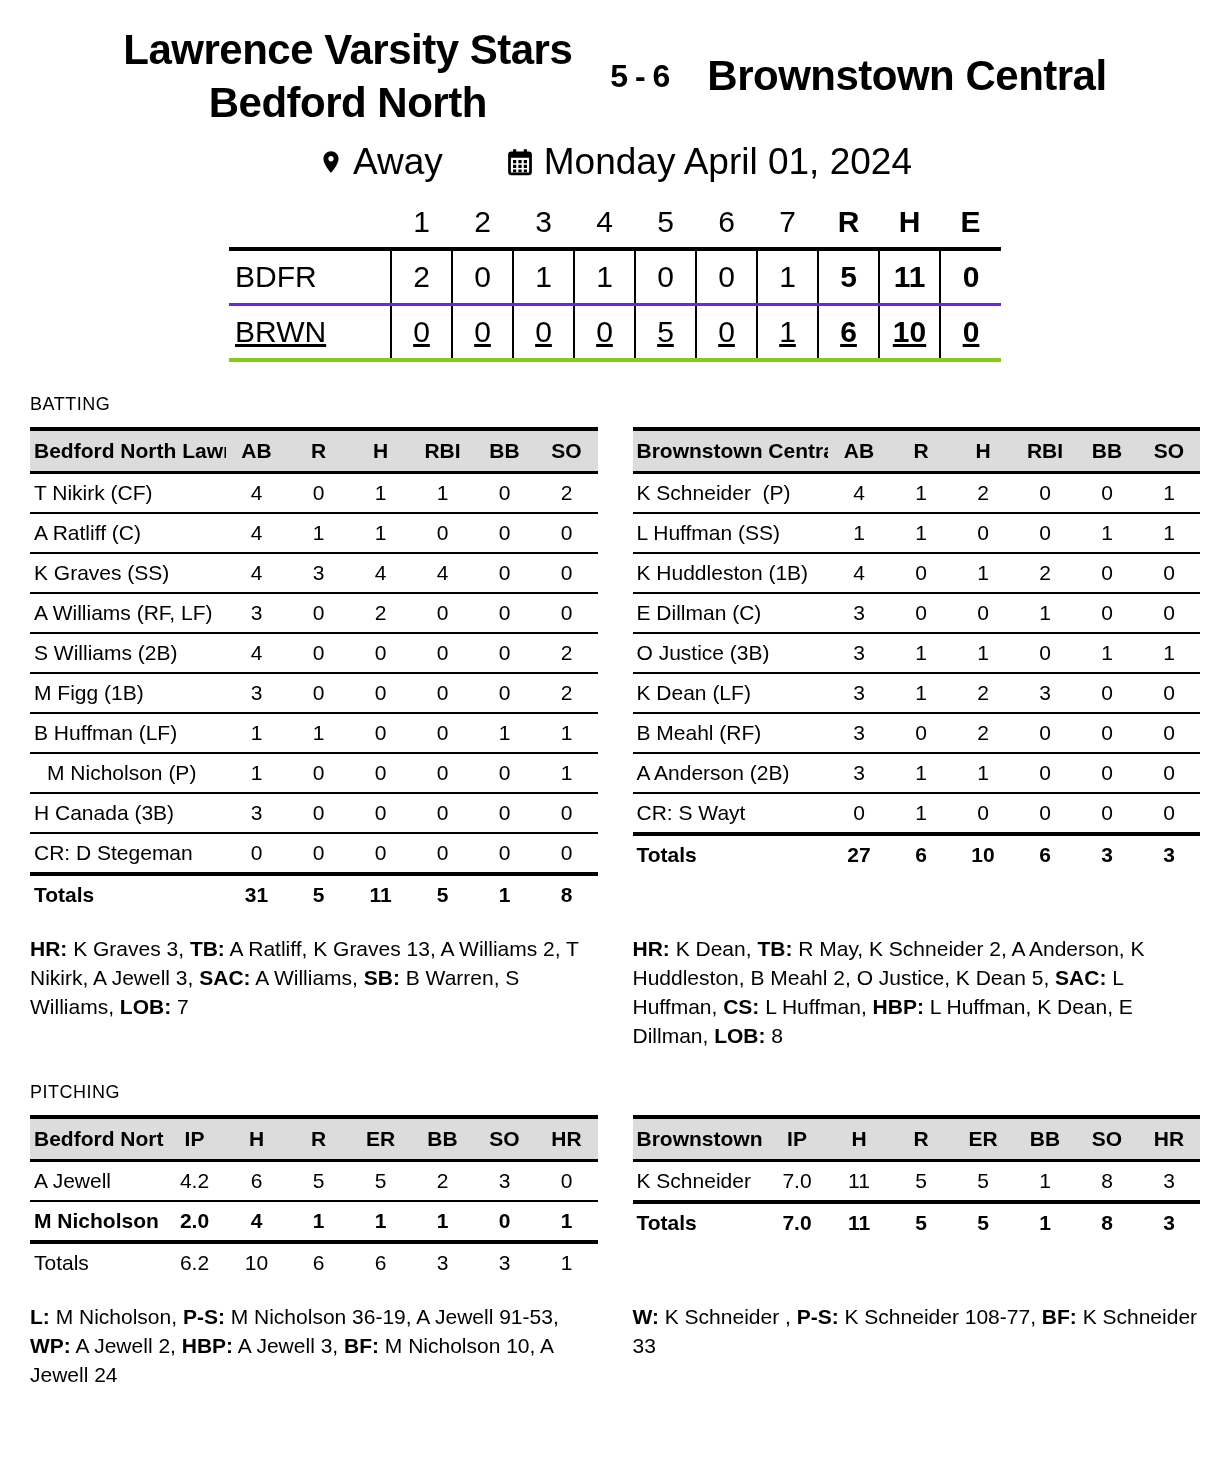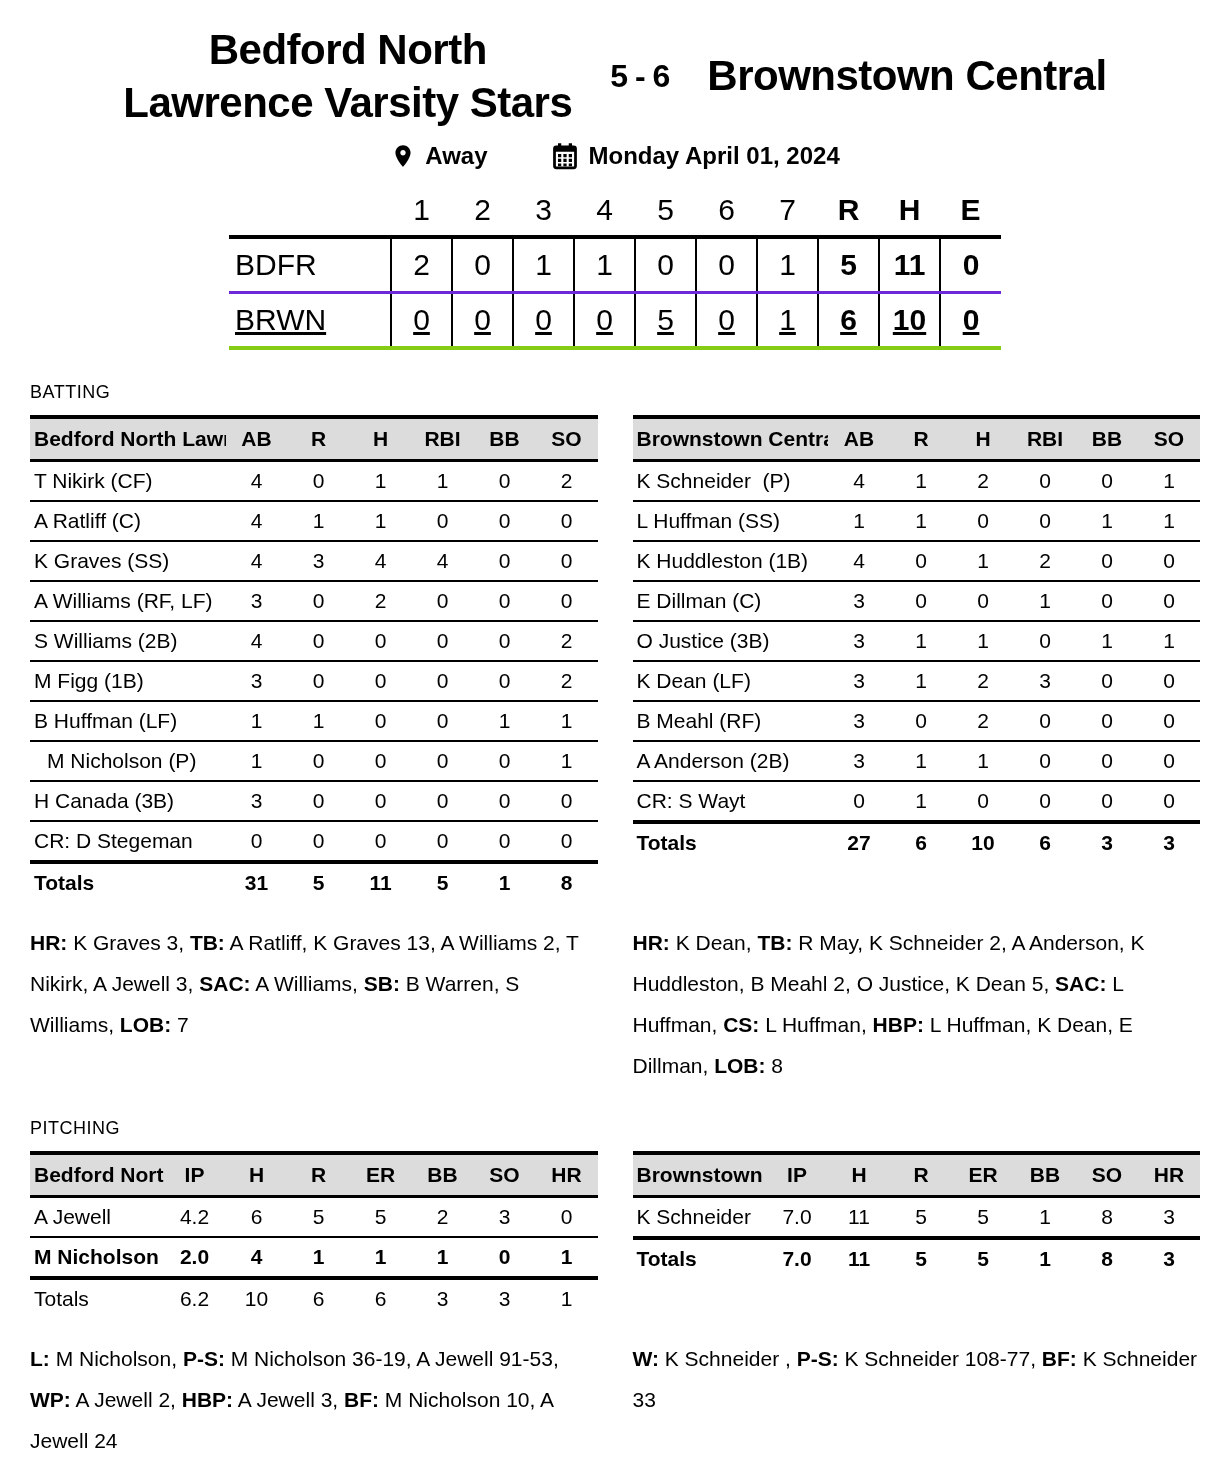--- a/index.html
+++ b/index.html
@@ -4,21 +4,21 @@
 <style>
   html,body{margin:0;padding:0;}
   body{
     width:1230px;min-height:1471px;background:#ffffff;color:#000;
     font-family:"Liberation Sans", sans-serif;
   }
   
   .title-row{display:flex;justify-content:center;align-items:center;gap:38px;padding-top:24px;}
   .team-name{font-size:42px;font-weight:600;letter-spacing:-0.5px;line-height:1.25;text-align:center;}
   .score{font-size:32px;font-weight:700;letter-spacing:-1px;}
-  .meta-row{display:flex;justify-content:center;align-items:center;gap:62px;margin-top:12px;font-size:24px;font-weight:700;}
+  .meta-row{display:flex;justify-content:center;align-items:center;gap:62px;margin-top:12px;font-size:37px;font-weight:400;}
   .meta-item{display:flex;align-items:center;gap:9px;}
   .meta-item svg{display:block;}
   
   #linescore{margin:20px auto 0;border-collapse:collapse;font-size:30px;}
   #linescore th{font-weight:400;padding:2px 0 8px;text-align:center;}
   #linescore th.ls-sum-h{font-weight:700;}
   #linescore td{text-align:center;padding:9px 0;}
   #linescore td.ls-team{text-align:left;padding-left:6px;font-weight:400;}
   #linescore tbody td{border-left:2px solid #000;}
   #linescore tbody td:first-child{border-left:none;}
@@ -34,33 +34,33 @@
   .stats-table col.num-col{width:62px;}
   .stats-table th{background:#dcdcdc;border-top:4px solid #000;border-bottom:3px solid #000;
                   padding:8px 3px;font-size:21px;font-weight:700;text-align:center;}
   .stats-table th.name,.stats-table td.name{text-align:left;padding-left:4px;white-space:pre;overflow:hidden;}
   .stats-table td{padding:7px 3px;border-bottom:2px solid #000;text-align:center;}
   .stats-table td.indent{padding-left:17px;}
   .stats-table tr.bold-row td{font-weight:700;}
   .stats-table tr.totals td{border-top:4px solid #000;border-bottom:none;font-weight:700;}
   .stats-table tr.totals.regular td{font-weight:400;}
   
-  .notes{font-size:21px;line-height:41px;margin:20px 0 0;}
+  .notes{font-size:21px;line-height:29px;margin:20px 0 0;}
   .notes b{font-weight:700;}
 </style>
 </head>
 <body>
 
 <div class="page">
 
   <div class="scoreboard">
     <div class="title-row">
       <div class="team-name away">
+        <div>Lawrence Varsity Stars</div>
         <div>Bedford North</div>
-        <div>Lawrence Varsity Stars</div>
       </div>
       <div class="score">5 - 6</div>
       <div class="team-name home">Brownstown Central</div>
     </div>
 
     <div class="meta-row">
       <span class="meta-item">
         <span>
           <svg width="26" height="30" viewBox="0 0 24 24">
             <path fill="#000" d="M12 2C8.13 2 5 5.13 5 9c0 5.25 7 13 7 13s7-7.75 7-13c0-3.87-3.13-7-7-7zm0 9.5c-1.38 0-2.5-1.12-2.5-2.5S10.62 6.5 12 6.5s2.5 1.12 2.5 2.5S13.38 11.5 12 11.5z"></path>

